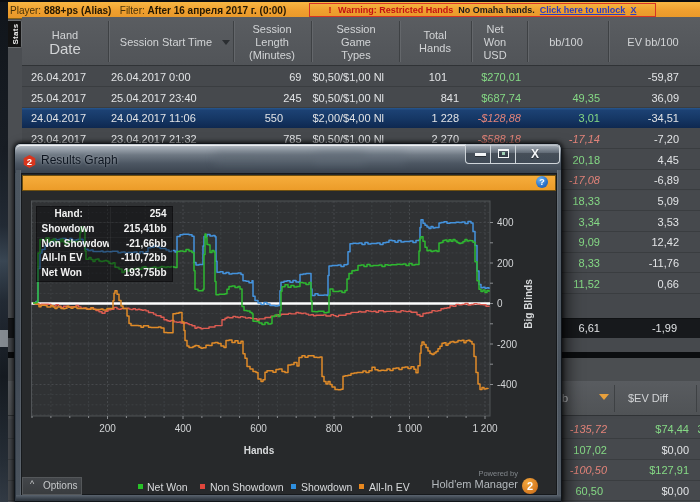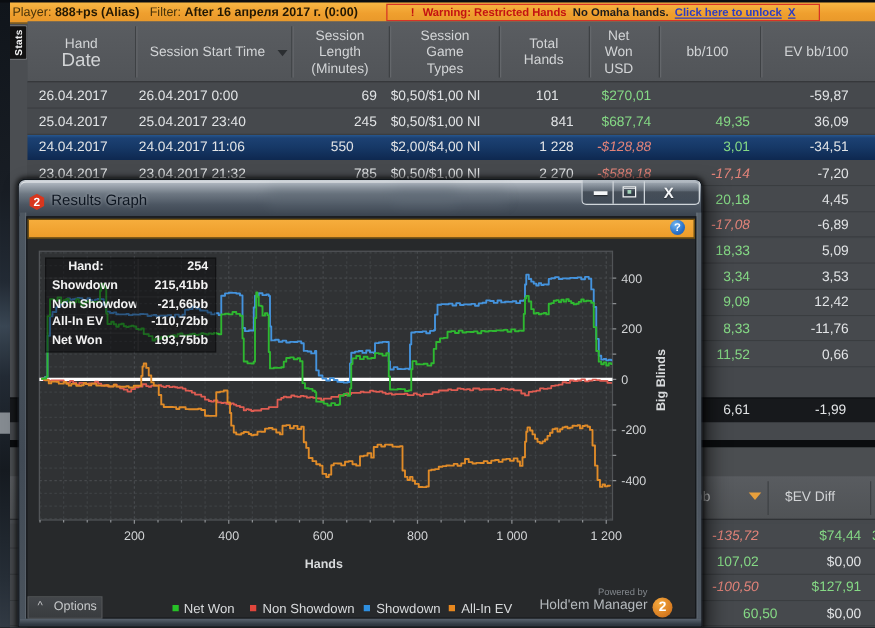--- a/index.html
+++ b/index.html
@@ -170,21 +170,21 @@
     <span class="abs g" style="right:93px;">107,02</span>
     <span class="abs w" style="right:11px;">$0,00</span>
   </div>
 <div class="abs" style="left:8px;top:459.9px;width:692px;height:20.7px;background:#46494d;border-bottom:1px solid #3a3d40;"></div>
 <div class="abs" style="left:0;top:462.4px;width:700px;height:16px;line-height:16px;font-size:11px;">
     <span class="abs rd" style="right:93px;">-100,50</span>
     <span class="abs g" style="right:11px;">$127,91</span>
   </div>
 <div class="abs" style="left:8px;top:480.6px;width:692px;height:20.7px;background:#46494d;border-bottom:1px solid #3a3d40;"></div>
 <div class="abs" style="left:0;top:483.1px;width:700px;height:16px;line-height:16px;font-size:11px;">
-    <span class="abs g" style="right:78px;margin-left:45px;">60,50</span>
+    <span class="abs g" style="right:97px;margin-left:45px;">60,50</span>
     <span class="abs w" style="right:11px;">$0,00</span>
   </div>
 
 <div class="abs" style="left:14px;top:143px;width:548px;height:359px;border-radius:6px 6px 0 0;box-shadow:0 0 4px 1px rgba(0,0,0,0.75), 6px 8px 16px rgba(0,0,0,0.55);"></div>
 
 <div class="abs" style="left:14px;top:143px;width:548px;height:359px;border-radius:6px 6px 0 0;background:linear-gradient(180deg,#4a545f 0%,#3b454f 40%,#2f3842 100%);border:1px solid #10151a;overflow:hidden;">
   <div style="position:absolute;left:0;top:0;width:546px;height:29px;border-radius:5px 5px 0 0;background:linear-gradient(180deg,#d0d5da 0%,#a9b1ba 10%,#6e7883 38%,#4c5662 68%,#3a434e 100%);"></div>
   <div style="position:absolute;left:1px;top:1px;right:1px;height:27px;border-radius:5px 5px 0 0;border-top:1px solid rgba(255,255,255,0.75);"></div>
   <div style="position:absolute;left:1px;top:26px;width:5px;height:325px;background:linear-gradient(180deg,#4d5761,#414a55 60%,#4a535d);border-right:1px solid rgba(255,255,255,0.10);"></div>
   <div style="position:absolute;left:542px;top:26px;width:5px;height:325px;background:linear-gradient(180deg,#58626c,#49525c 60%,#505963);border-left:1px solid rgba(255,255,255,0.10);"></div>

